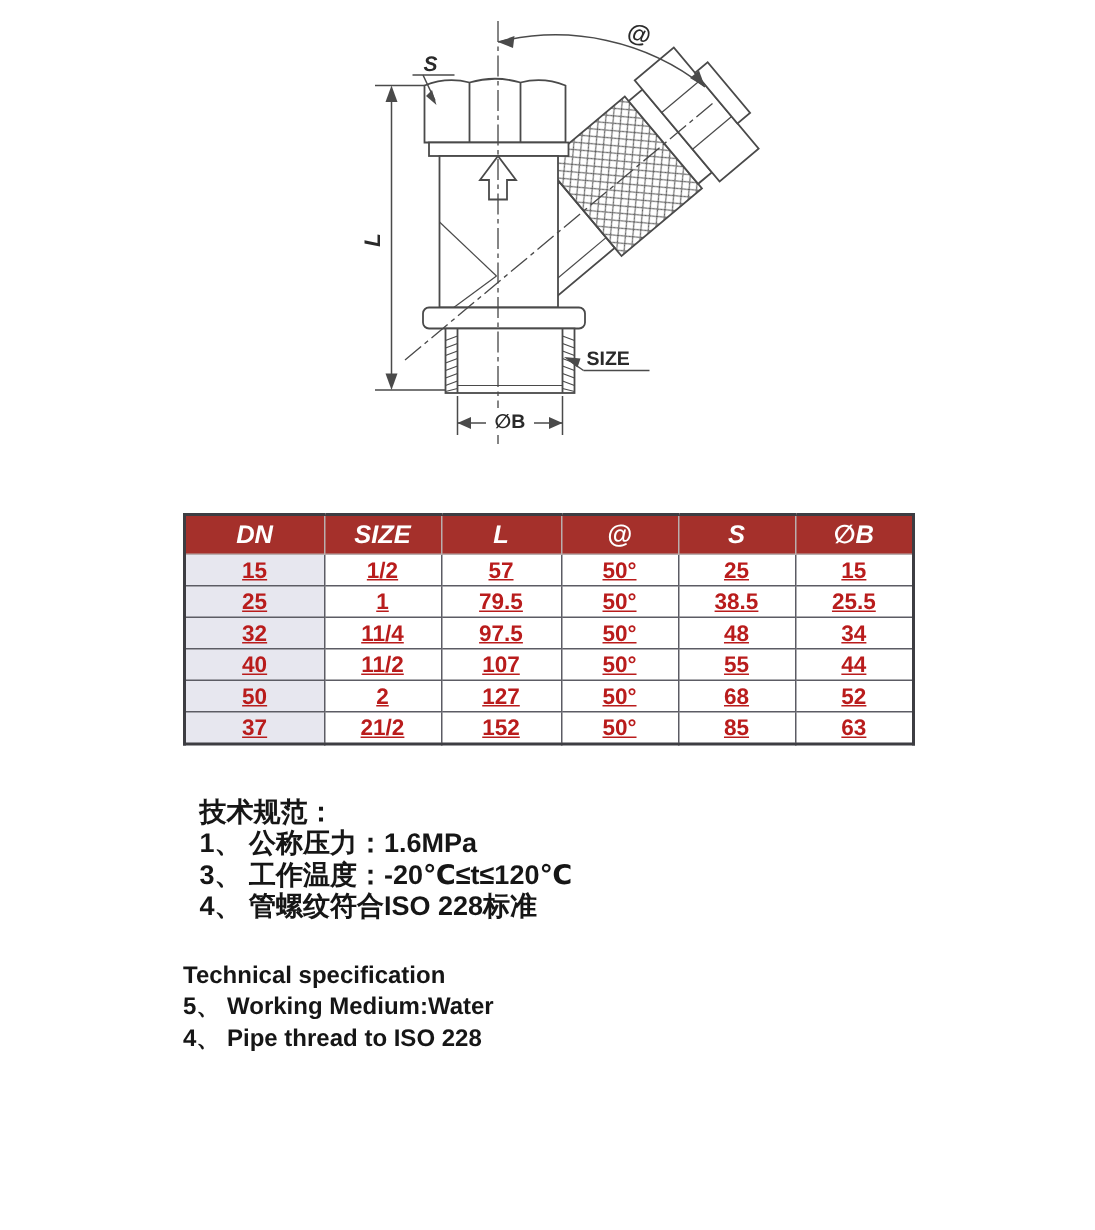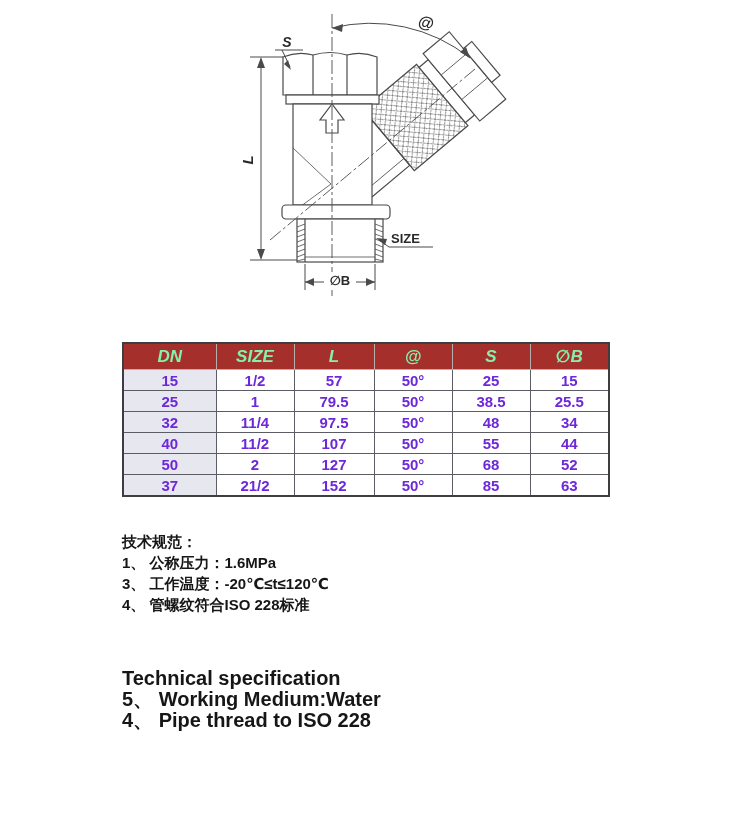--- a/index.html
+++ b/index.html
@@ -3,30 +3,30 @@
 <meta charset="utf-8">
 <style>
   html,body{margin:0;padding:0;background:#fff;}
   .page{position:relative;width:730px;height:820px;background:#ffffff;overflow:hidden;
         font-family:"Liberation Sans","DejaVu Sans",sans-serif;}
   
   .drawing{position:absolute;left:225px;top:0;}
   
   table.dims{position:absolute;left:122px;top:342px;width:486px;border-collapse:collapse;
              table-layout:fixed;border:2px solid #3d3d42;}
-  table.dims th{background:#a5302b;color:#86efac;font-style:italic;font-weight:bold;
+  table.dims th{background:#a5302b;color:#ffffff;font-style:italic;font-weight:bold;
                 font-size:17px;height:25px;border:1px solid #b9aeae;border-top:2px solid #3d3d42;
                 text-align:center;padding:0;}
   table.dims td{border:1px solid #5c5c64;font-weight:bold;font-size:15px;text-align:center;
-                height:20px;color:#6d28d9;background:#ffffff;padding:0;}
+                height:20px;color:#b91c1c;background:#ffffff;padding:0;text-decoration:underline;}
   table.dims td:first-child{background:#e7e7ef;}
   
   .specs{position:absolute;left:122px;font-weight:bold;color:#161616;}
-  .specs.cn{top:531px;font-size:15px;line-height:21px;}
-  .specs.en{top:668px;font-size:20px;line-height:21px;}
+  .specs.cn{top:531px;font-size:18px;line-height:21px;margin-left:11px;}
+  .specs.en{top:640px;font-size:16px;line-height:21px;}
   .specs div{white-space:pre;}
   svg text{font-family:"Liberation Sans","DejaVu Sans",sans-serif;}
 </style>
 </head>
 <body>
 
 <div class="page">
 
   <svg class="drawing" width="300" height="315" viewBox="0 0 300 315">
     <defs>

